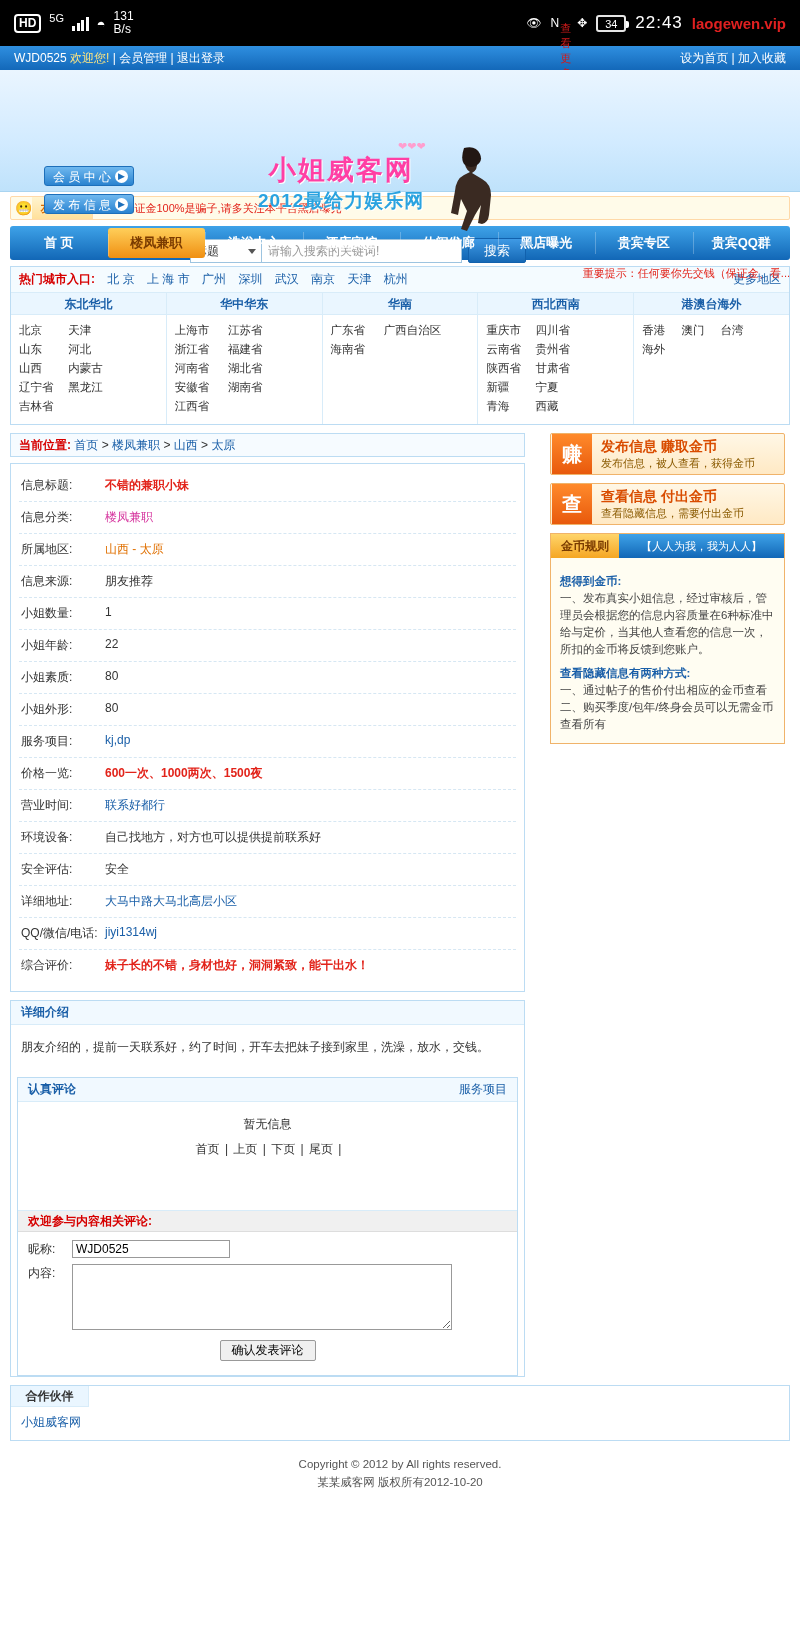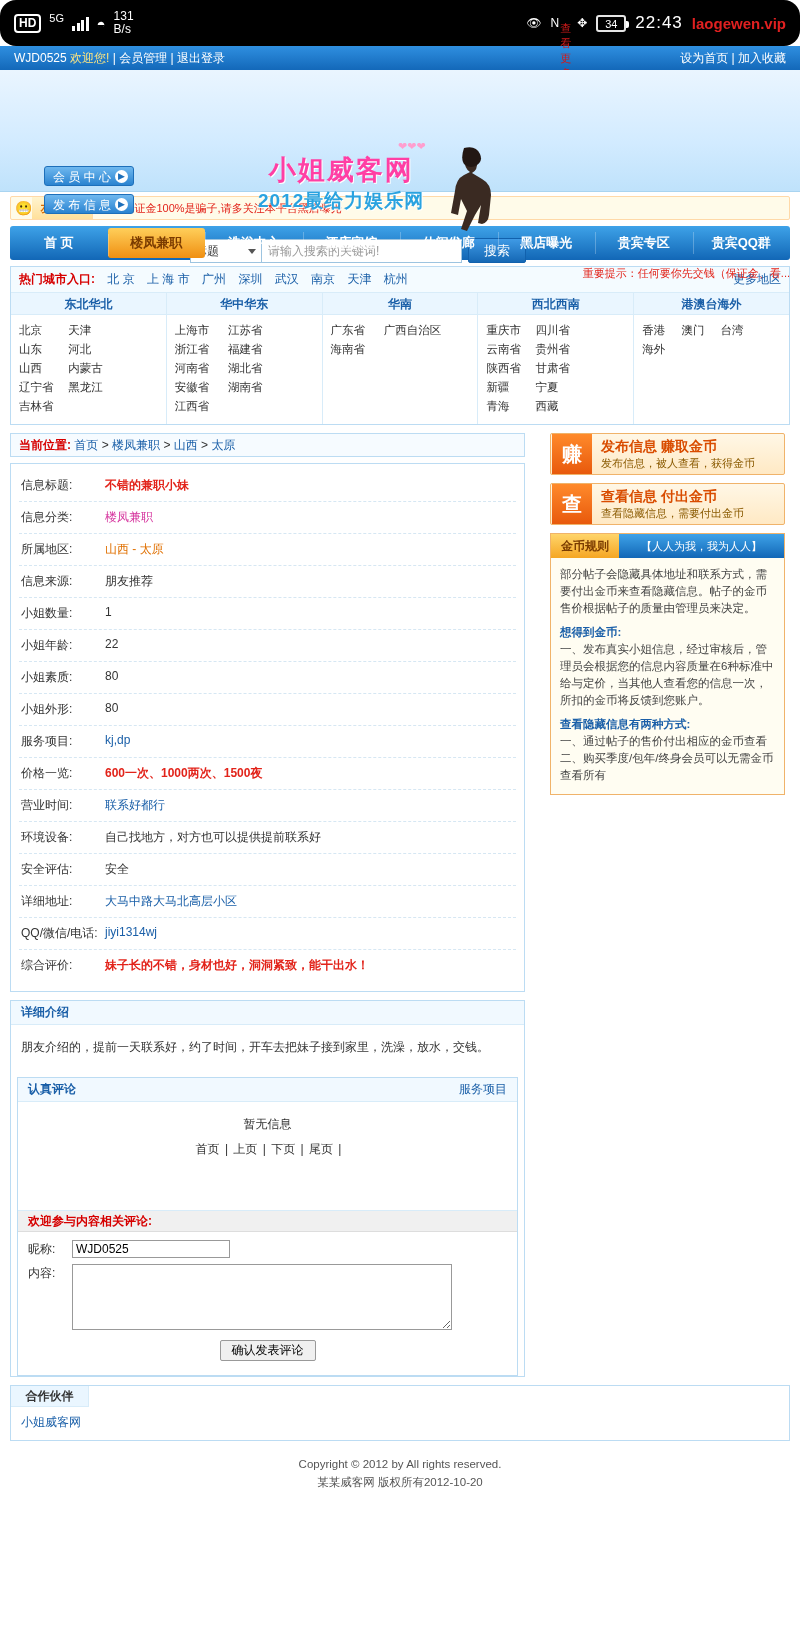--- a/index.html
+++ b/index.html
@@ -11,21 +11,20 @@
     font-size: 12px;
     color: #333;
     overflow: hidden;
   }
 
   
   .statusbar {
     height: 46px; background:#000; color:#fff;
     display:flex; align-items:center; justify-content:space-between;
     padding: 0 14px;
-    border-radius: 16px;
   }
   .sb-left { display:flex; align-items:center; gap:8px; }
   .sb-right { display:flex; align-items:center; gap:9px; }
   .hd-badge {
     border:2px solid #fff; border-radius:4px; font-size:12px; font-weight:bold;
     padding:0 3px; line-height:15px; height:19px; display:inline-block;
   }
   .sb-5g { font-size:11px; position:relative; top:-5px; }
   .bars { display:inline-flex; align-items:flex-end; gap:1.5px; height:16px; }
   .bars i { display:block; width:3px; background:#fff; }
@@ -573,21 +572,20 @@
         <div class="t2">查看隐藏信息，需要付出金币</div>
       </div>
     </div>
 
     <div class="rulebox">
       <div class="rulehd">
         <div class="a">金币规则</div>
         <div class="b">【人人为我，我为人人】</div>
       </div>
       <div class="rulebd">
-        <div>部分帖子会隐藏具体地址和联系方式，需要付出金币来查看隐藏信息。帖子的金币售价根据帖子的质量由管理员来决定。</div>
         <div class="sub">想得到金币:</div>
         <div>一、发布真实小姐信息，经过审核后，管理员会根据您的信息内容质量在6种标准中给与定价，当其他人查看您的信息一次，所扣的金币将反馈到您账户。</div>
         <div class="sub">查看隐藏信息有两种方式:</div>
         <div>一、通过帖子的售价付出相应的金币查看</div>
         <div>二、购买季度/包年/终身会员可以无需金币查看所有</div>
       </div>
     </div>
 
   </div>
 </div>

